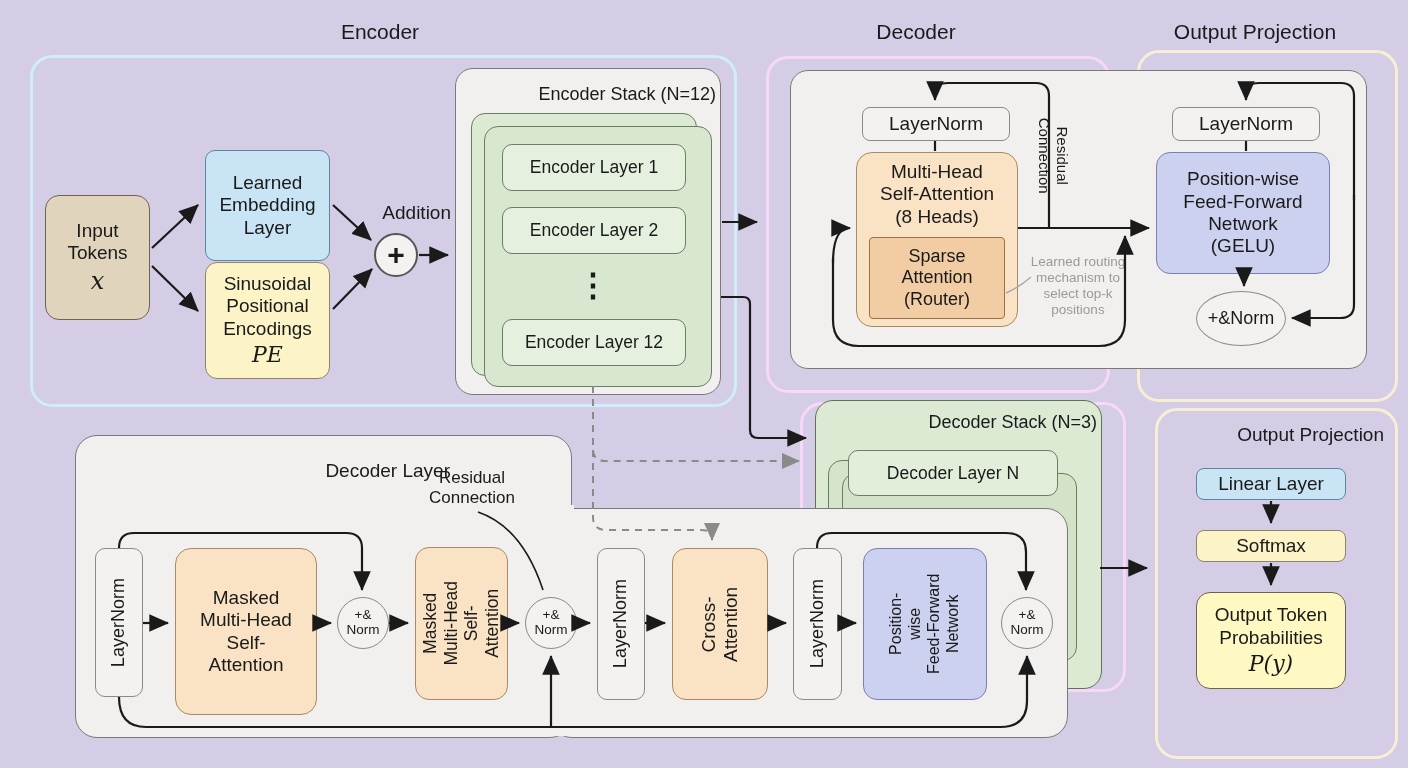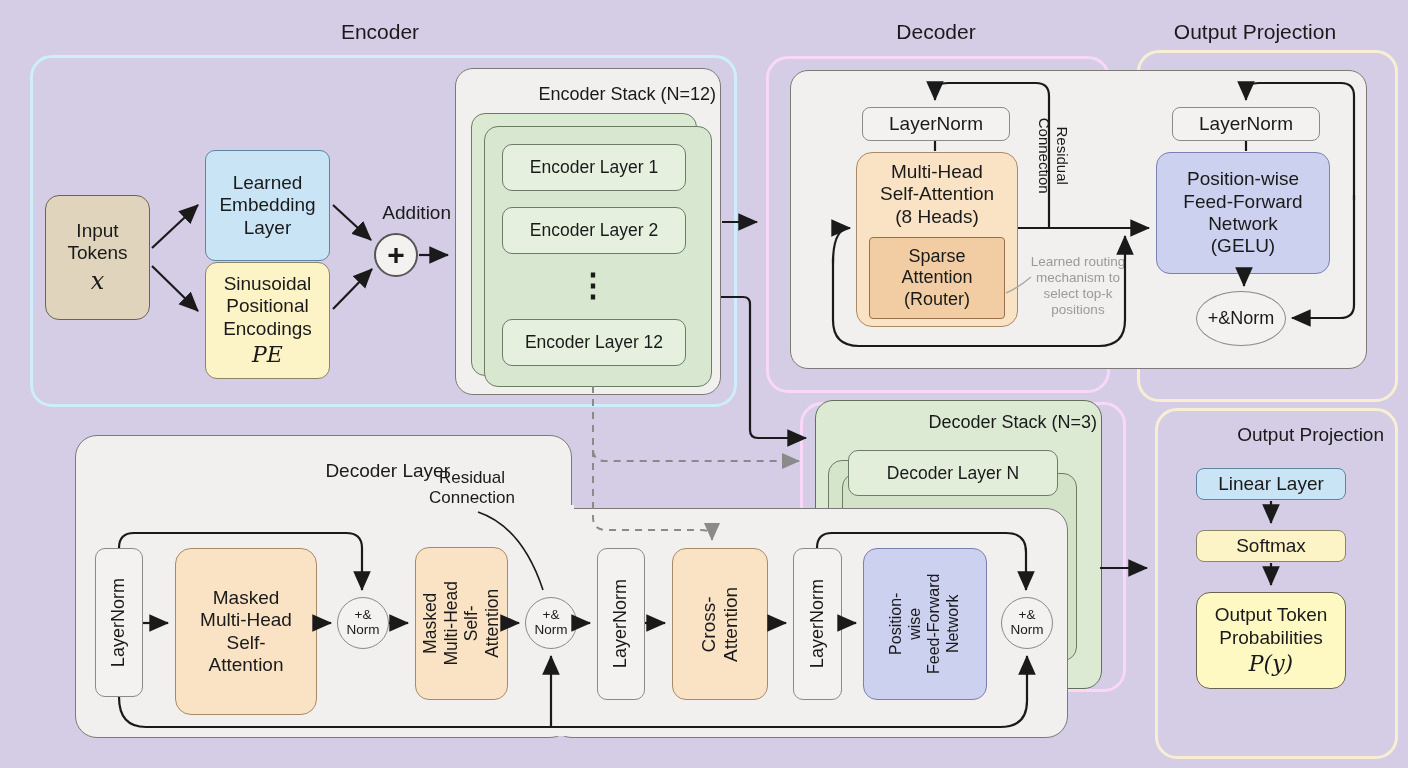--- a/index.html
+++ b/index.html
@@ -19,21 +19,21 @@
   .math-sm{font-family:"DejaVu Serif",serif;font-style:italic;font-size:22px;margin-top:2px;}
   .overlay{position:absolute;left:0;top:0;z-index:60;pointer-events:none;}
   .z1{z-index:1}.z2{z-index:5}.z3{z-index:8}.z4{z-index:12}.z5{z-index:16}
 </style>
 </head>
 <body>
 
 <div class="canvas">
 
   <div class="title" style="left:280px;top:20px;width:200px;">Encoder</div>
-  <div class="title" style="left:836px;top:20px;width:200px;">Decoder</div>
+  <div class="title" style="left:816px;top:20px;width:200px;">Decoder</div>
   <div class="title" style="left:1140px;top:20px;width:230px;">Output Projection</div>
 
   <div class="frame z1" style="left:30px;top:55px;width:707px;height:352px;border:3.5px solid #cdeefa;border-radius:22px;"></div>
   <div class="frame z1" style="left:766px;top:56px;width:344px;height:337px;border:3.5px solid #f8d7f8;border-radius:22px;"></div>
   <div class="frame z1" style="left:800px;top:402px;width:326px;height:290px;border:3.5px solid #f8d7f8;border-radius:22px;"></div>
   <div class="frame z1" style="left:1137px;top:50px;width:261px;height:352px;border:3.5px solid #f8eed4;border-radius:22px;"></div>
   <div class="frame z1" style="left:1155px;top:408px;width:243px;height:351px;border:3.5px solid #f8eed4;border-radius:22px;"></div>
 
   <div class="box z3" style="left:45px;top:195px;width:105px;height:125px;background:#e0d5bc;border:1.5px solid #6d6352;border-radius:14px;font-size:19px;">
     <span>Input

